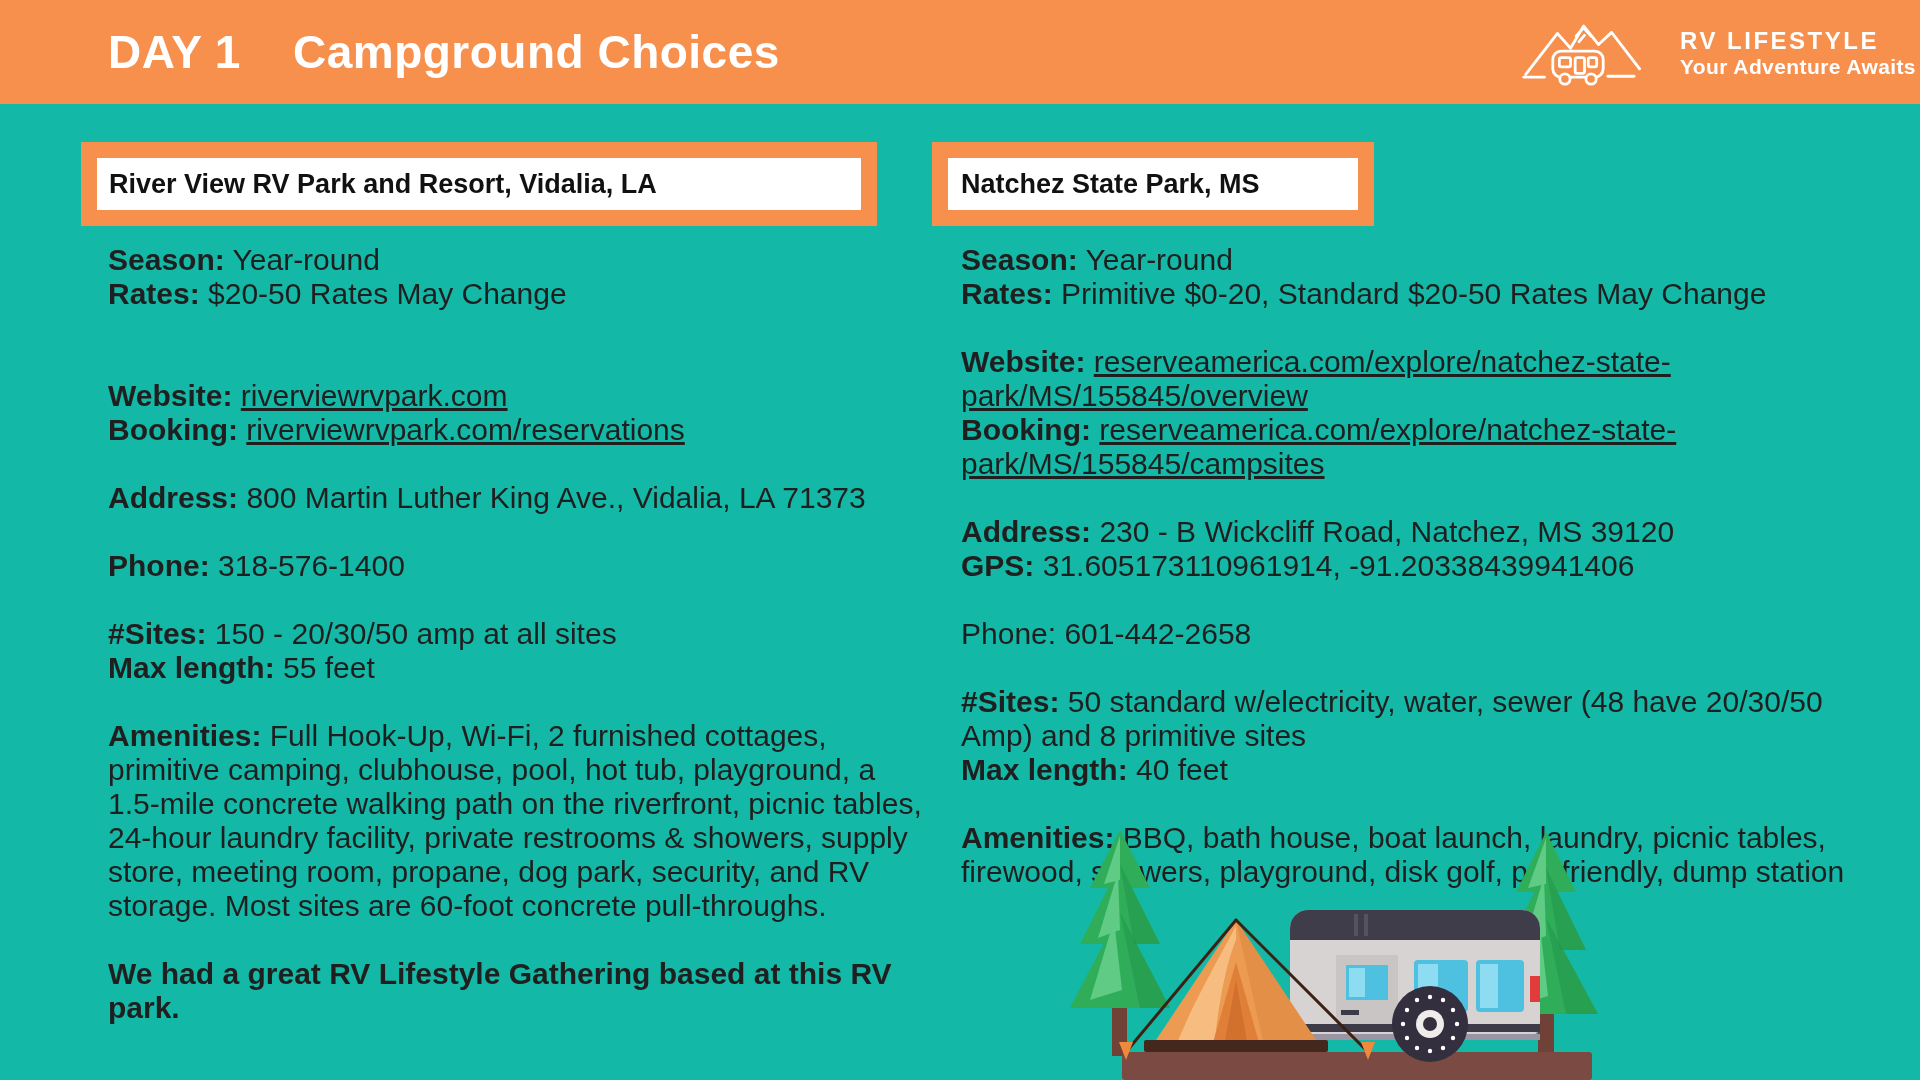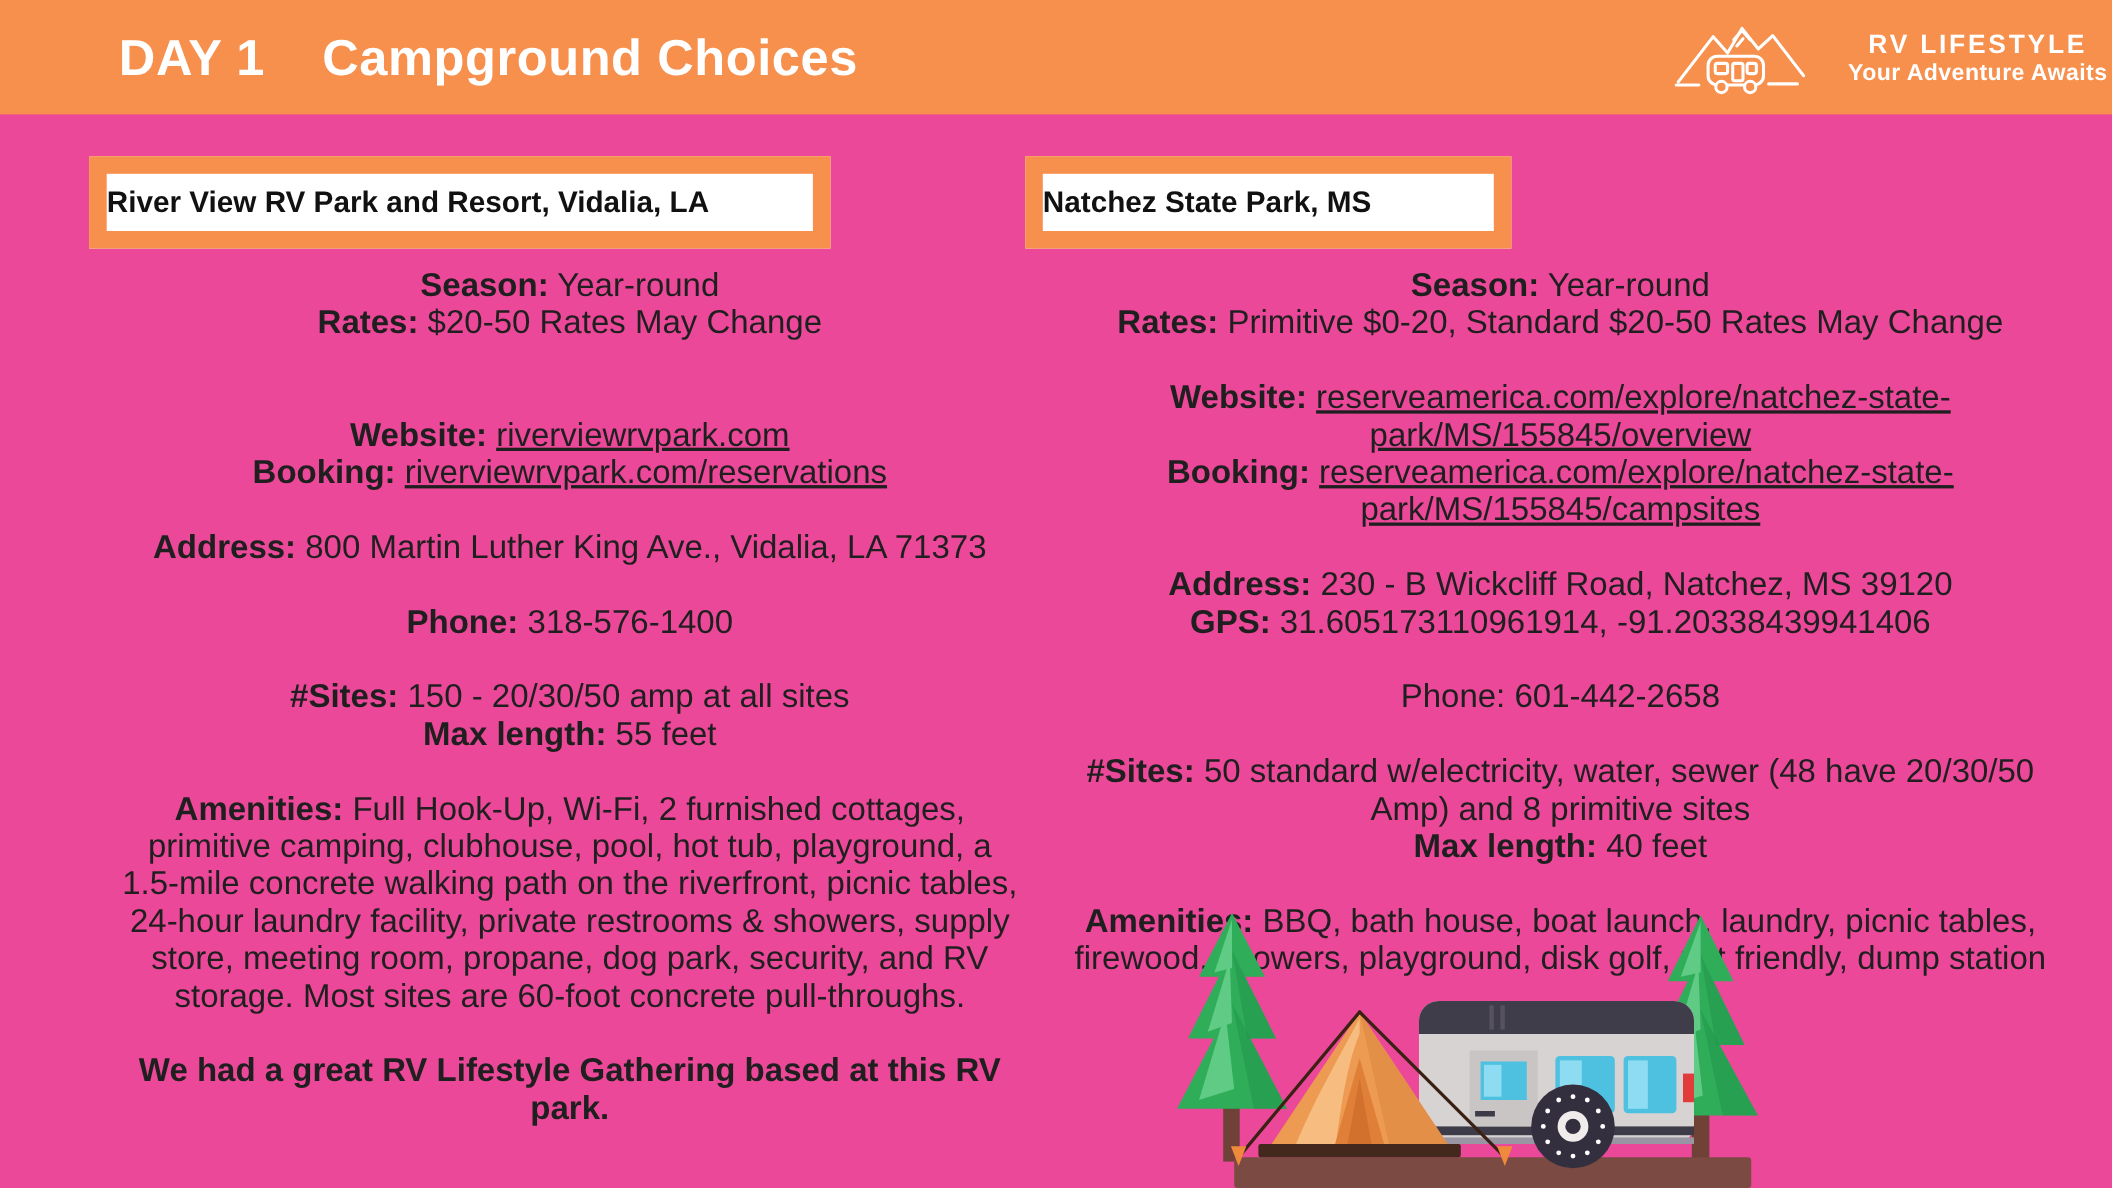--- a/index.html
+++ b/index.html
@@ -1,33 +1,33 @@
 <!DOCTYPE html>
 <html><head>
 <meta charset="utf-8">
 <style>
   html,body{margin:0;padding:0;background:#fff;}
-  .page{position:relative;width:1920px;height:1080px;background:#ec4899;overflow:hidden;
-        font-family:"Liberation Sans",sans-serif;color:#1f1f1f;text-align:center;}
+  .page{position:relative;width:1920px;height:1080px;background:#14b8a6;overflow:hidden;
+        font-family:"Liberation Sans",sans-serif;color:#1f1f1f;}
   
   .topbar{position:absolute;left:0;top:0;width:1920px;height:104px;background:#F78F4D;}
   .headline{position:absolute;left:108px;top:0;height:104px;line-height:104px;color:#fff;
             font-weight:bold;font-size:46px;letter-spacing:0.5px;white-space:nowrap;}
   .headline .htitle{margin-left:52px;}
   .brand{position:absolute;left:1522px;top:6px;height:92px;display:flex;align-items:center;}
   .logo{width:140px;height:82px;}
   .brandtext{margin-left:18px;color:#fff;}
   .brandname{font-size:24px;font-weight:bold;letter-spacing:2.5px;line-height:26px;}
   .tagline{font-size:21px;font-weight:bold;letter-spacing:0.4px;line-height:20px;margin-top:3px;}
   
   .titlebox{position:absolute;top:142px;height:84px;box-sizing:border-box;border:16px solid #F78F4D;
             background:#fff;display:flex;align-items:center;white-space:nowrap;
             font-weight:bold;font-size:27px;color:#111;}
-  .titlebox.tleft{left:81px;width:674px;}
-  .titlebox.tright{left:932px;width:442px;}
+  .titlebox.tleft{left:81px;width:796px;padding-left:12px;}
+  .titlebox.tright{left:932px;width:442px;padding-left:13px;}
   
   .col{position:absolute;top:243px;}
   .colL{left:108px;width:820px;}
   .colR{left:961px;width:915px;}
   .line{margin:0;font-size:30px;line-height:34px;}
   .line b{font-weight:bold;}
   .gap1{height:34px;} .gap2{height:68px;}
   .link{color:#1f1f1f;text-decoration:underline;cursor:pointer;}
   .note{font-weight:bold;}
   

